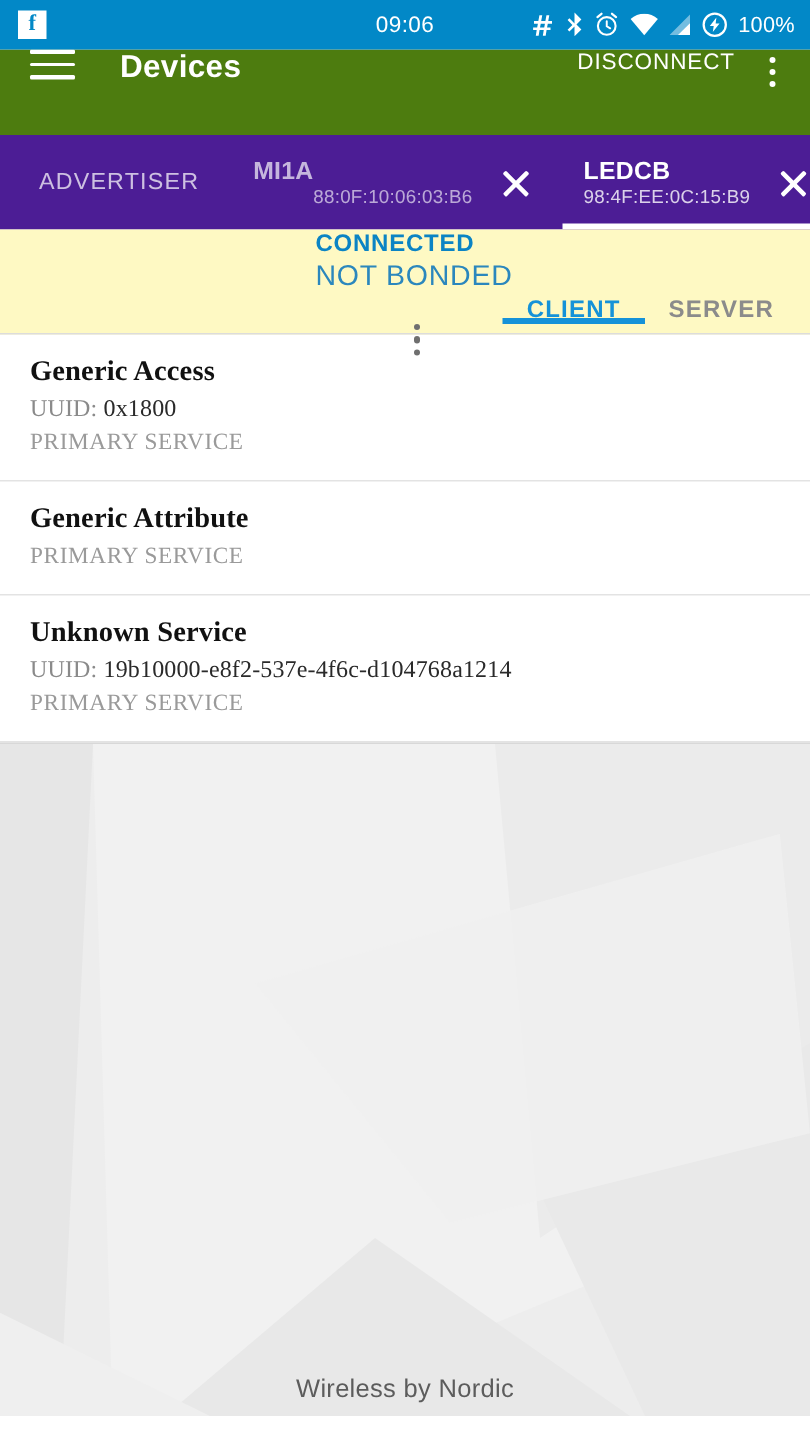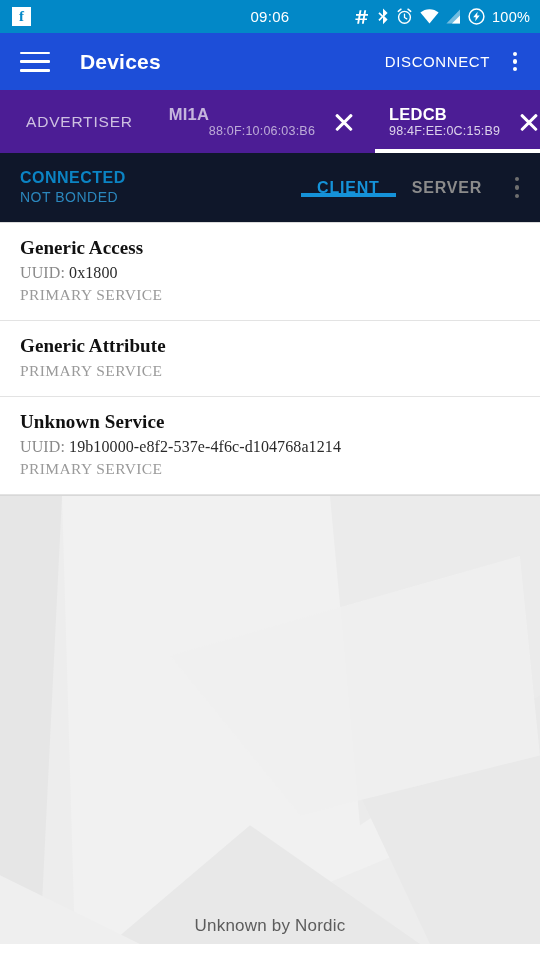--- a/index.html
+++ b/index.html
@@ -35,22 +35,22 @@
   .sb-right{
     margin-left:auto; display:flex; align-items:center; gap:7px;
     font-size:14px;
   }
   .sb-right svg{ display:block; }
   .sb-batt{ font-size:14.5px; letter-spacing:.2px; }
 
   
   .appbar{
     height:57px; width:100%;
-    background:#1d4ed8;
-    display:flex; align-items:center;
+    background:#4d7c0f;
+    display:flex; align-items:flex-start;
     padding:0 12px 0 20px;
     color:#ffffff;
   }
   .hamburger{ width:30px; height:20px; display:flex; flex-direction:column;
     justify-content:space-between; cursor:pointer; }
   .hamburger i{ display:block; height:2.6px; background:#fff; border-radius:1px; }
   .appbar-title{
     font-size:21px; font-weight:bold; margin-left:30px; letter-spacing:.2px;
   }
   .appbar-action{
@@ -101,29 +101,30 @@
   }
   .devtab-close:before{ transform:rotate(45deg); }
   .devtab-close:after{ transform:rotate(-45deg); }
   .devtab.active .tab-underline{
     position:absolute; left:0; right:0; bottom:0; height:4px; background:#ffffff;
   }
 
   
   .connbar{
     height:70px; width:100%;
-    background:#0f172a;
+    background:#fef9c3;
     border-bottom:1px solid #dcdcdc;
     display:flex; align-items:center;
     padding-left:20px; padding-right:8px;
     position:relative;
+    flex-direction:column;
   }
   .conn-status{ display:flex; flex-direction:column; line-height:1.28; }
   .conn-connected{ font-size:16px; font-weight:bold; color:#0b84c4; letter-spacing:.5px; }
-  .conn-bonded{ font-size:14px; color:#2b87bd; letter-spacing:.5px; }
+  .conn-bonded{ font-size:19px; color:#2b87bd; letter-spacing:.5px; }
   .conn-tabs{ margin-left:auto; display:flex; align-items:center; height:100%; }
   .conn-tab{
     display:flex; align-items:center; justify-content:center;
     padding:0 16px; font-size:16px; font-weight:bold; letter-spacing:.8px;
     position:relative; cursor:pointer;
   }
   .conn-tab.active{ color:#1592d8; }
   .conn-tab.inactive{ color:#8b8b8b; }
   .conn-tab.active .ct-underline{
     position:absolute; left:0; right:0; bottom:0; height:4px; background:#1592d8;
@@ -303,14 +304,14 @@
   <svg viewBox="0 0 540 449" preserveAspectRatio="none">
     <rect x="0" y="0" width="540" height="449" fill="#ededed"></rect>
     <polygon points="0,0 62,0 40,449 0,449" fill="#e6e6e6"></polygon>
     <polygon points="62,0 540,0 540,300 180,449 75,449" fill="#f1f1f1"></polygon>
     <polygon points="330,0 540,0 540,210 360,330" fill="#ebebeb"></polygon>
     <polygon points="110,449 250,330 420,449" fill="#e8e8e8"></polygon>
     <polygon points="360,300 540,200 540,449 430,449" fill="#e9e9e9"></polygon>
     <polygon points="0,380 140,449 0,449" fill="#efefef"></polygon>
     <polygon points="170,160 520,60 540,260 300,320" fill="#f0f0f0" opacity=".8"></polygon>
   </svg>
-  <div class="footer-text">Unknown by Nordic</div>
+  <div class="footer-text">Wireless by Nordic</div>
 </div>
 
 </body></html>

